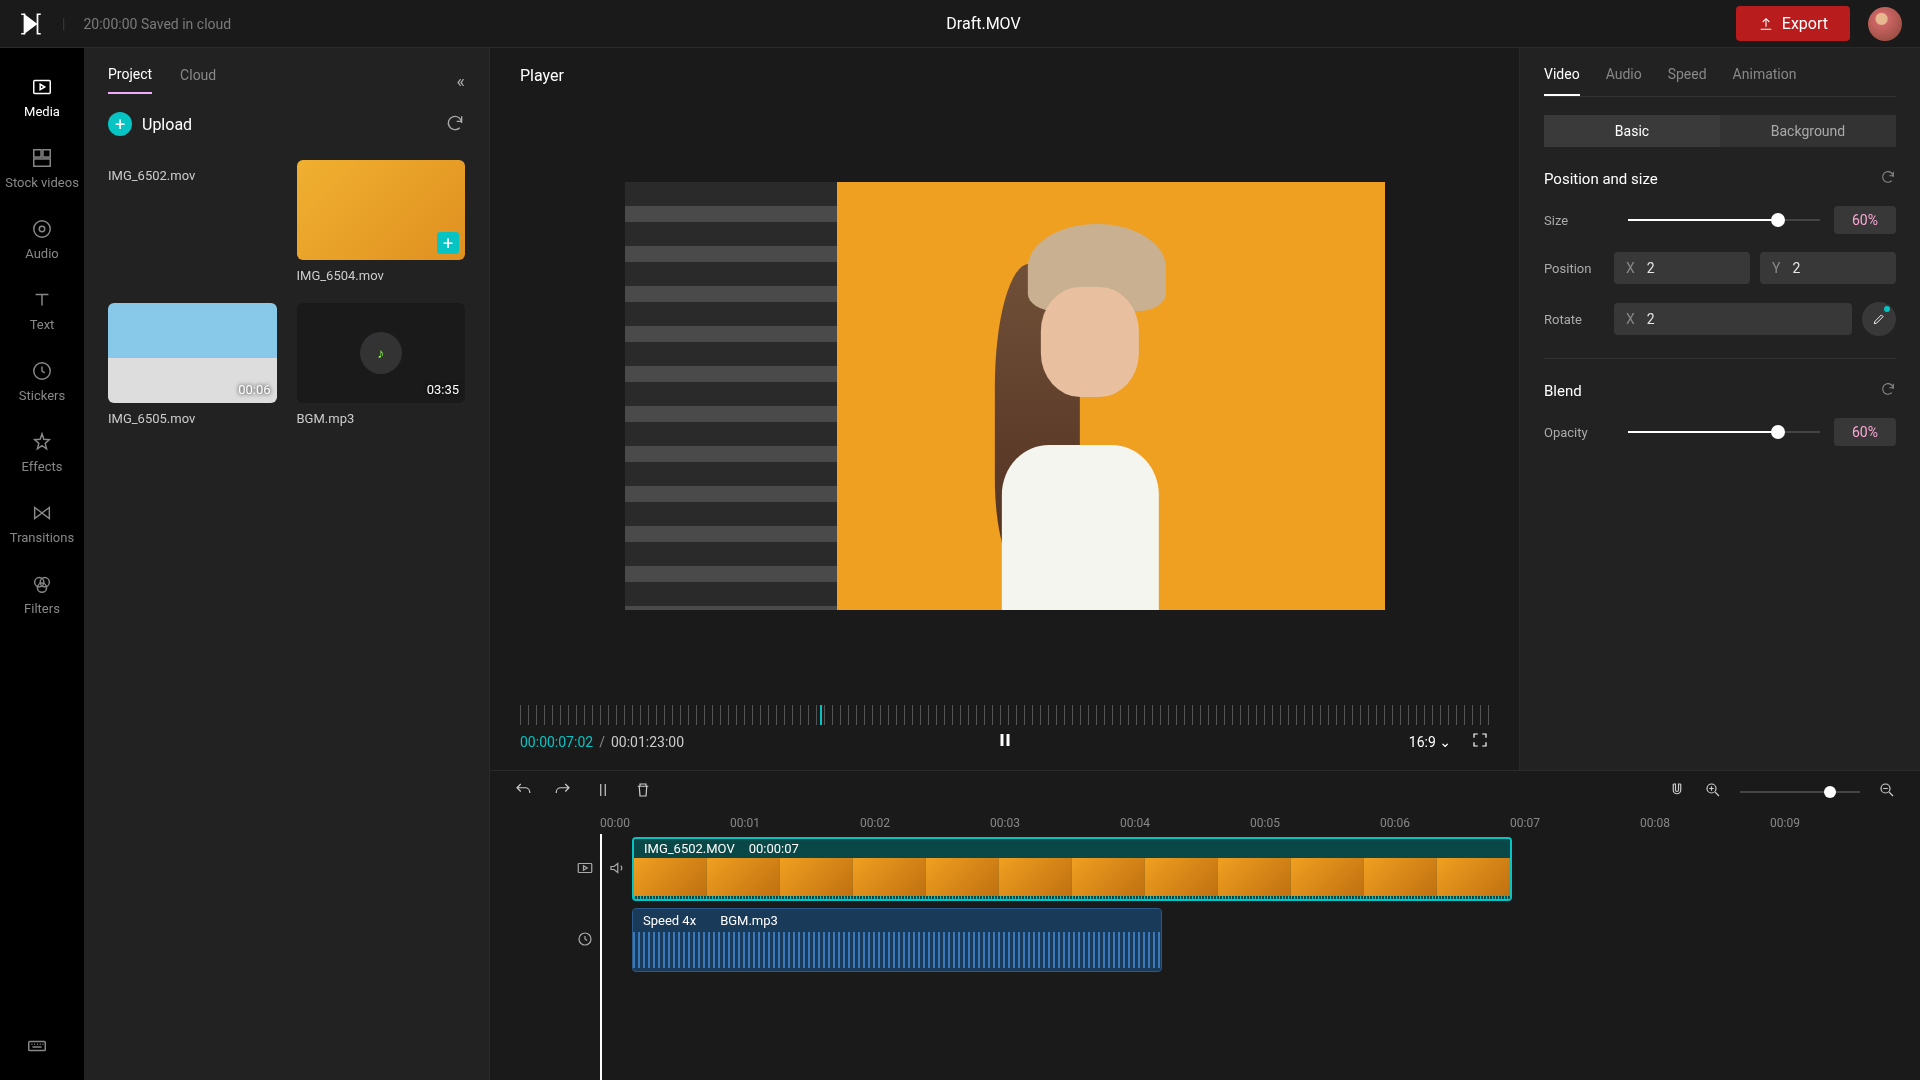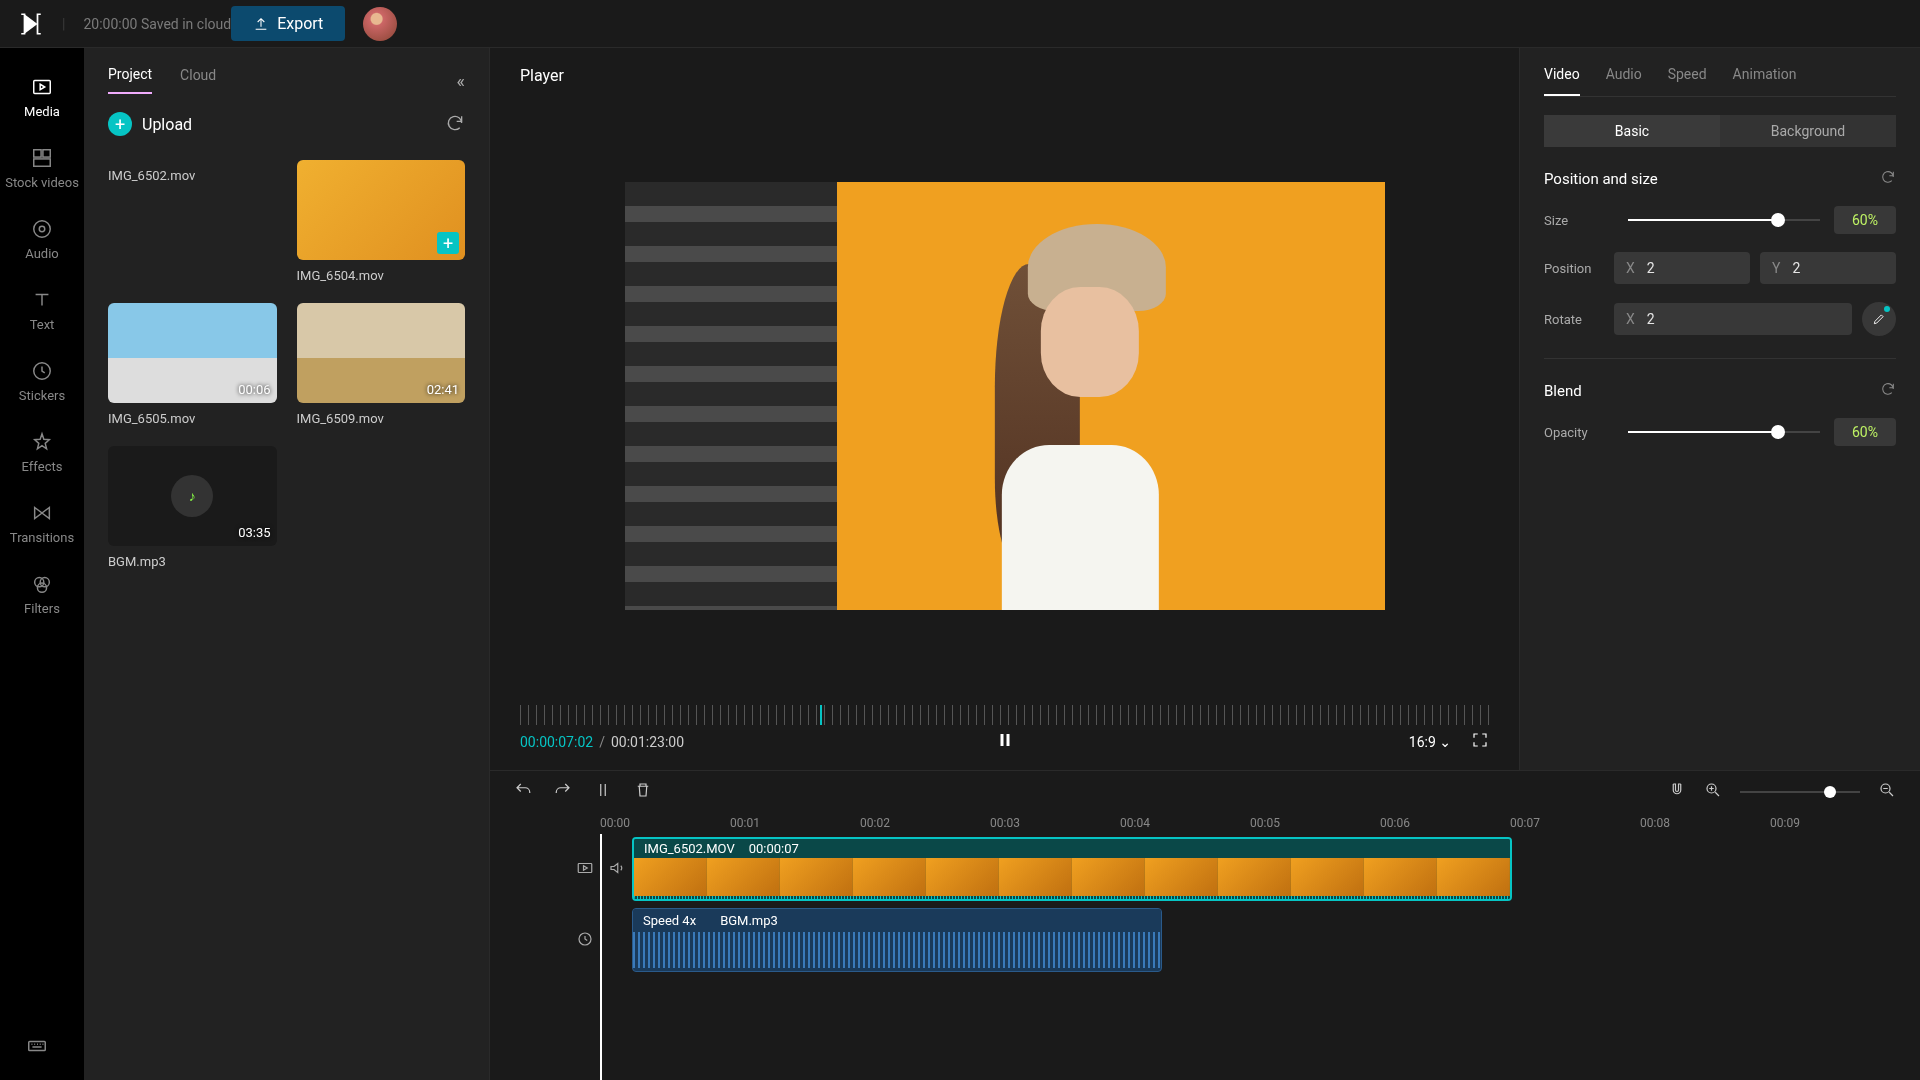--- a/index.html
+++ b/index.html
@@ -3,21 +3,21 @@
 <meta charset="utf-8">
 <style>
 *{margin:0;padding:0;box-sizing:border-box;font-family:-apple-system,"Segoe UI",Roboto,sans-serif}
 body{background:#1a1a1a;color:#e5e5e5;width:1920px;height:1080px;overflow:hidden;font-size:14px}
 .top-bar{height:48px;display:flex;align-items:center;padding:0 18px;background:#1a1a1a;border-bottom:1px solid #2a2a2a}
 .logo{color:#fff;font-weight:700;font-size:22px;display:flex;align-items:center;margin-right:18px}
 .logo svg{width:26px;height:26px}
 .divider{color:#3a3a3a;margin-right:18px}
 .save-status{color:#7a7a7a}
 .proj-name{flex:1;text-align:center;color:#fff;font-size:16px}
-.export-btn{background:#0c4a6e;color:#fff;border:none;padding:8px 22px;border-radius:4px;font-size:16px;cursor:pointer;display:flex;align-items:center;gap:8px}
+.export-btn{background:#b91c1c;color:#fff;border:none;padding:8px 22px;border-radius:4px;font-size:16px;cursor:pointer;display:flex;align-items:center;gap:8px}
 .avatar{width:34px;height:34px;border-radius:50%;margin-left:18px;background:radial-gradient(circle at 40% 35%,#e8b890 18%,#c66 22%,#843 100%)}
 .main{display:flex;height:calc(100% - 48px)}
 .side-nav{width:84px;background:#000000;display:flex;flex-direction:column;align-items:center;padding-top:14px}
 .nav-item{display:flex;flex-direction:column;align-items:center;padding:14px 0;color:#888;cursor:pointer;width:100%;font-size:13px}
 .nav-item.active{color:#fff}
 .nav-item svg{width:22px;height:22px;margin-bottom:6px}
 .project-panel{width:406px;background:#222;border-right:1px solid #2a2a2a;display:flex;flex-direction:column}
 .project-tabs{display:flex;align-items:center;padding:18px 24px 0}
 .p-tab{padding-bottom:10px;margin-right:28px;cursor:pointer;color:#888}
 .p-tab.active{color:#fff;border-bottom:2px solid #f0abfc}
@@ -68,21 +68,21 @@
 .seg-tab{flex:1;background:#333;text-align:center;padding:8px;cursor:pointer;color:#aaa}
 .seg-tab.active{background:#3a3a3a;color:#fff}
 .section-head{display:flex;align-items:center;margin-top:22px}
 .section-title{color:#fff;font-size:15px}
 .reset-btn{margin-left:auto;color:#888;cursor:pointer}
 .prop-row{display:flex;align-items:center;margin-top:18px}
 .prop-label{color:#aaa;width:70px;font-size:13px}
 .slider{flex:1;height:2px;background:#444;position:relative;margin:0 14px}
 .slider-fill{height:100%;background:#fff;width:78%}
 .slider-thumb{position:absolute;left:78%;top:50%;transform:translate(-50%,-50%);width:14px;height:14px;background:#fff;border-radius:50%}
-.val-box{background:#383838;padding:6px 14px;border-radius:4px;color:#bef264;min-width:62px;text-align:center}
+.val-box{background:#383838;padding:6px 14px;border-radius:4px;color:#f9a8d4;min-width:62px;text-align:center}
 .xy-input{background:#383838;padding:8px 12px;border-radius:4px;display:flex;align-items:center;flex:1;margin-right:10px}
 .xy-input:last-child{margin-right:0}
 .xy-label{color:#888;margin-right:12px}
 .rotate-btn{width:34px;height:34px;border-radius:50%;background:#383838;display:flex;align-items:center;justify-content:center;position:relative}
 .rotate-btn::after{content:"";position:absolute;top:4px;right:6px;width:6px;height:6px;background:#06c4c4;border-radius:50%}
 .hr{height:1px;background:#333;margin-top:22px}
 .timeline-section{height:310px;background:#1a1a1a;border-top:1px solid #2a2a2a;display:flex;flex-direction:column}
 .tl-toolbar{display:flex;align-items:center;padding:10px 24px;gap:22px}
 .tl-btn{color:#ccc;cursor:pointer}
 .tl-toolbar-right{margin-left:auto;display:flex;align-items:center;gap:18px}
@@ -112,20 +112,21 @@
 <div class="top-bar">
   <div class="logo">
     <svg viewBox="0 0 24 24">
         <path d="M6 3l12 9-12 9V3z" fill="#fff" stroke="none"></path>
         <path d="M3 3l3 0 0 18-3 0" stroke="#fff"></path>
         <path d="M21 3l-3 0 0 18 3 0" stroke="#fff"></path>
       </svg>
   </div>
   <span class="divider">|</span>
   <span class="save-status">20:00:00 Saved in cloud</span>
+  <div class="proj-name">Draft.MOV</div>
   <button class="export-btn">
     <svg width="16" height="16" viewBox="0 0 24 24">
         <path d="M12 16V4m-5 5l5-5 5 5M4 20h16"></path>
       </svg>
     <span>Export</span>
   </button>
   <div class="avatar"></div>
 </div>
 
 <div class="main">
@@ -214,26 +215,20 @@
         <div class="thumb t2">
             <span class="badge-add">+</span>
           </div>
         <div class="media-name">IMG_6504.mov</div>
       </div>
       <div class="media-item">
         <div class="thumb t3">
             <span class="duration">00:06</span>
           </div>
         <div class="media-name">IMG_6505.mov</div>
-      </div>
-      <div class="media-item">
-        <div class="thumb t4">
-            <span class="duration">02:41</span>
-          </div>
-        <div class="media-name">IMG_6509.mov</div>
       </div>
       <div class="media-item">
         <div class="thumb audio">
             <div class="audio-circle">♪</div>
             <span class="duration">03:35</span>
           </div>
         <div class="media-name">BGM.mp3</div>
       </div>
     </div>
   </div>

